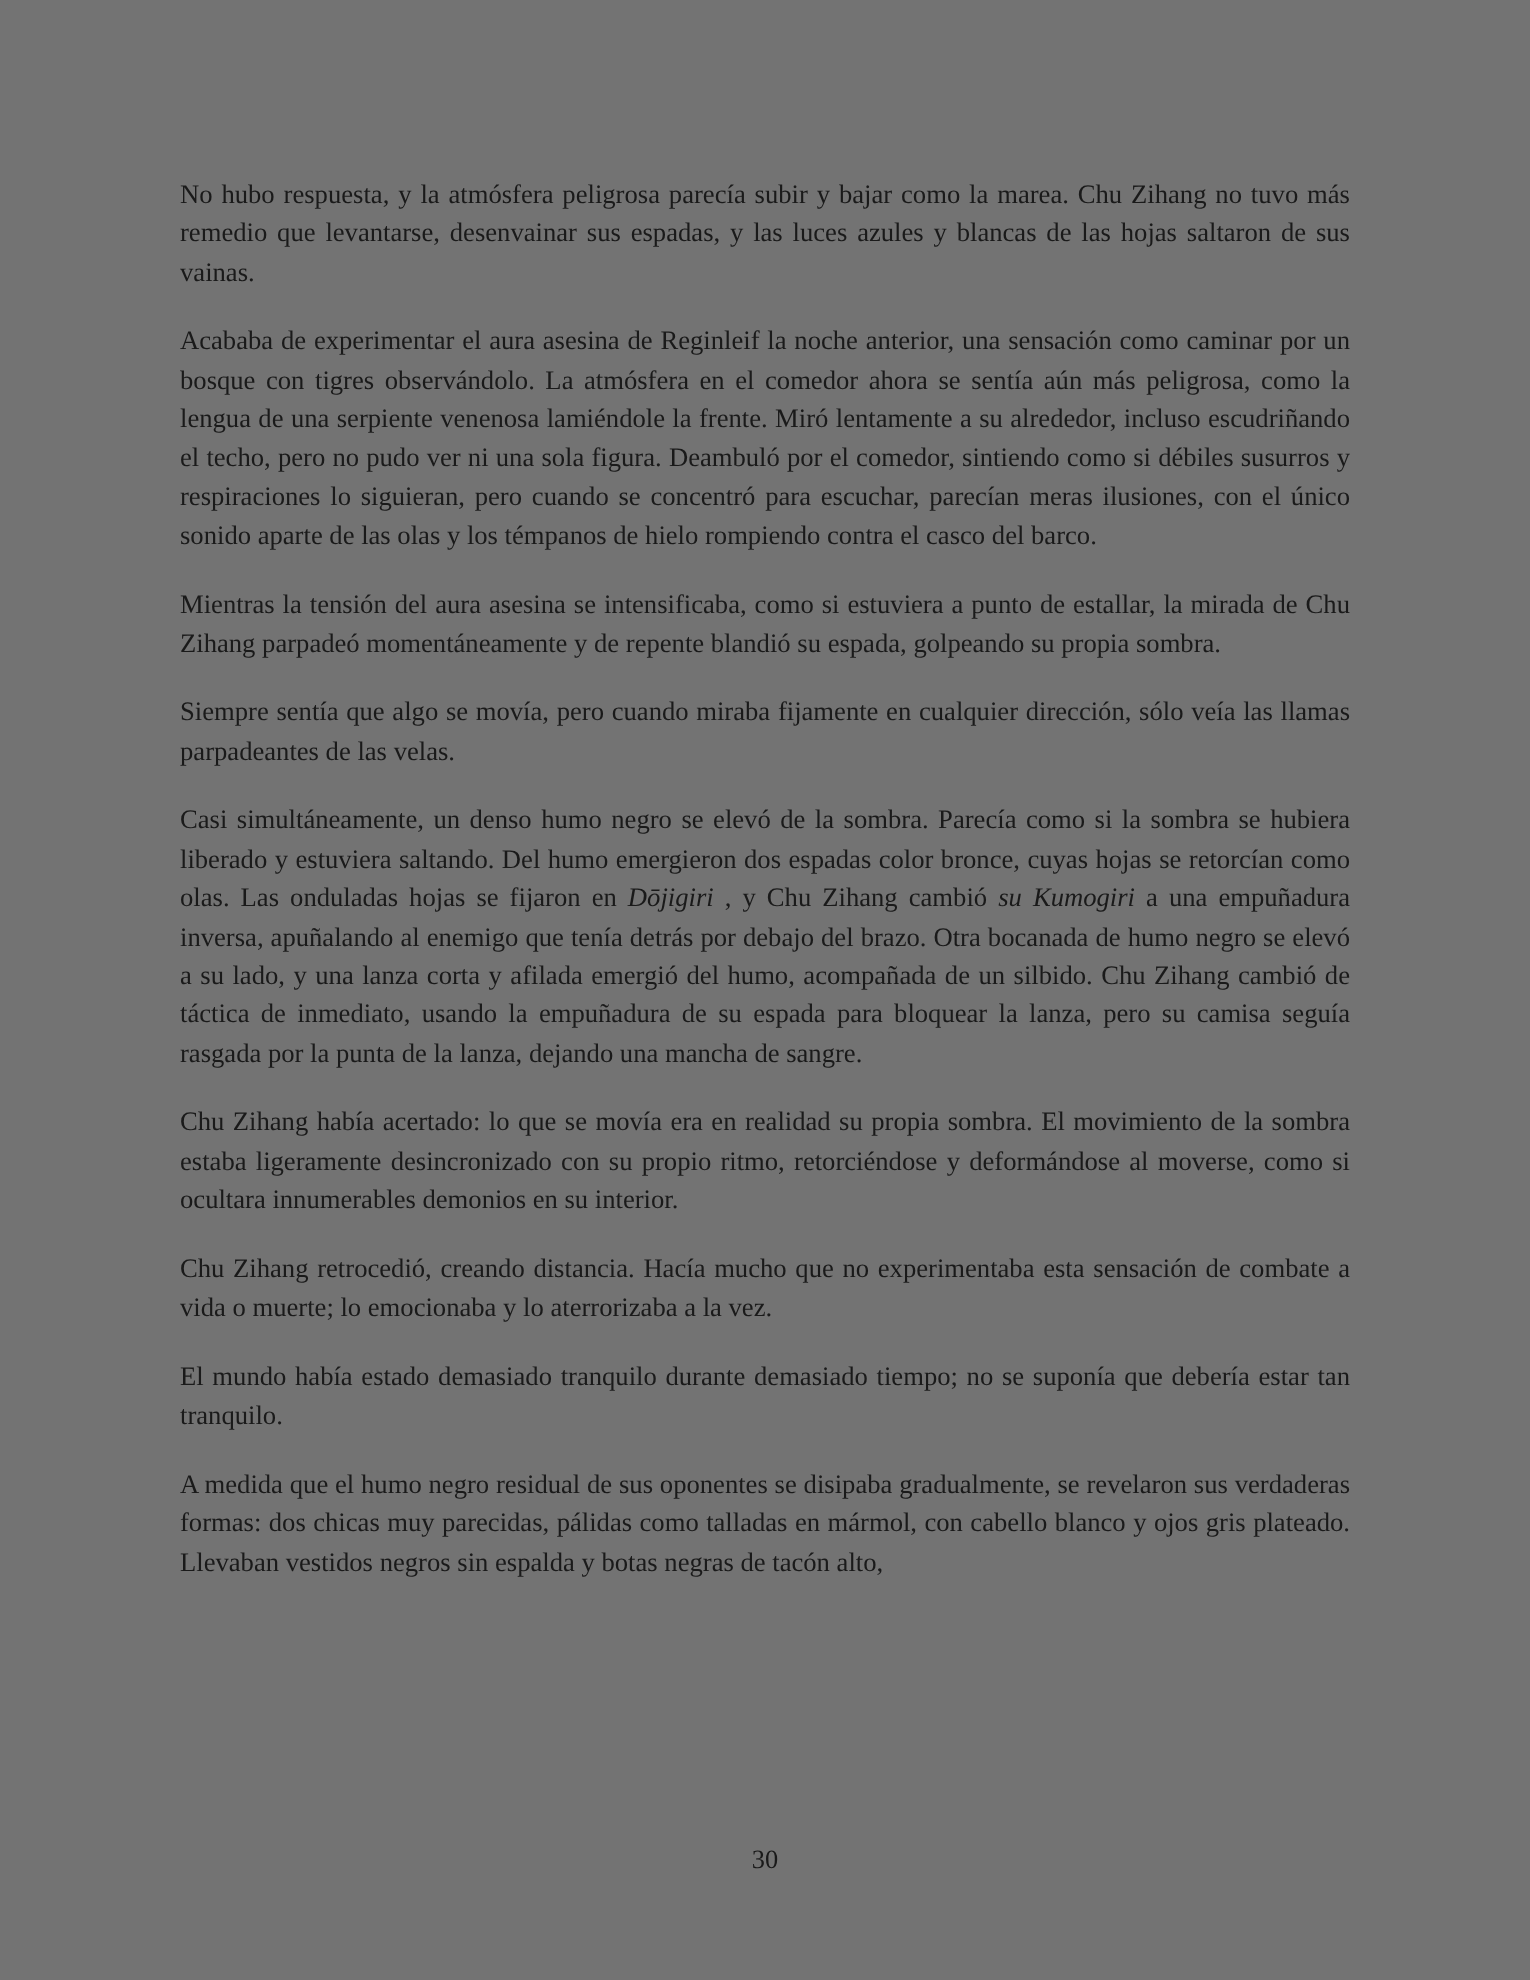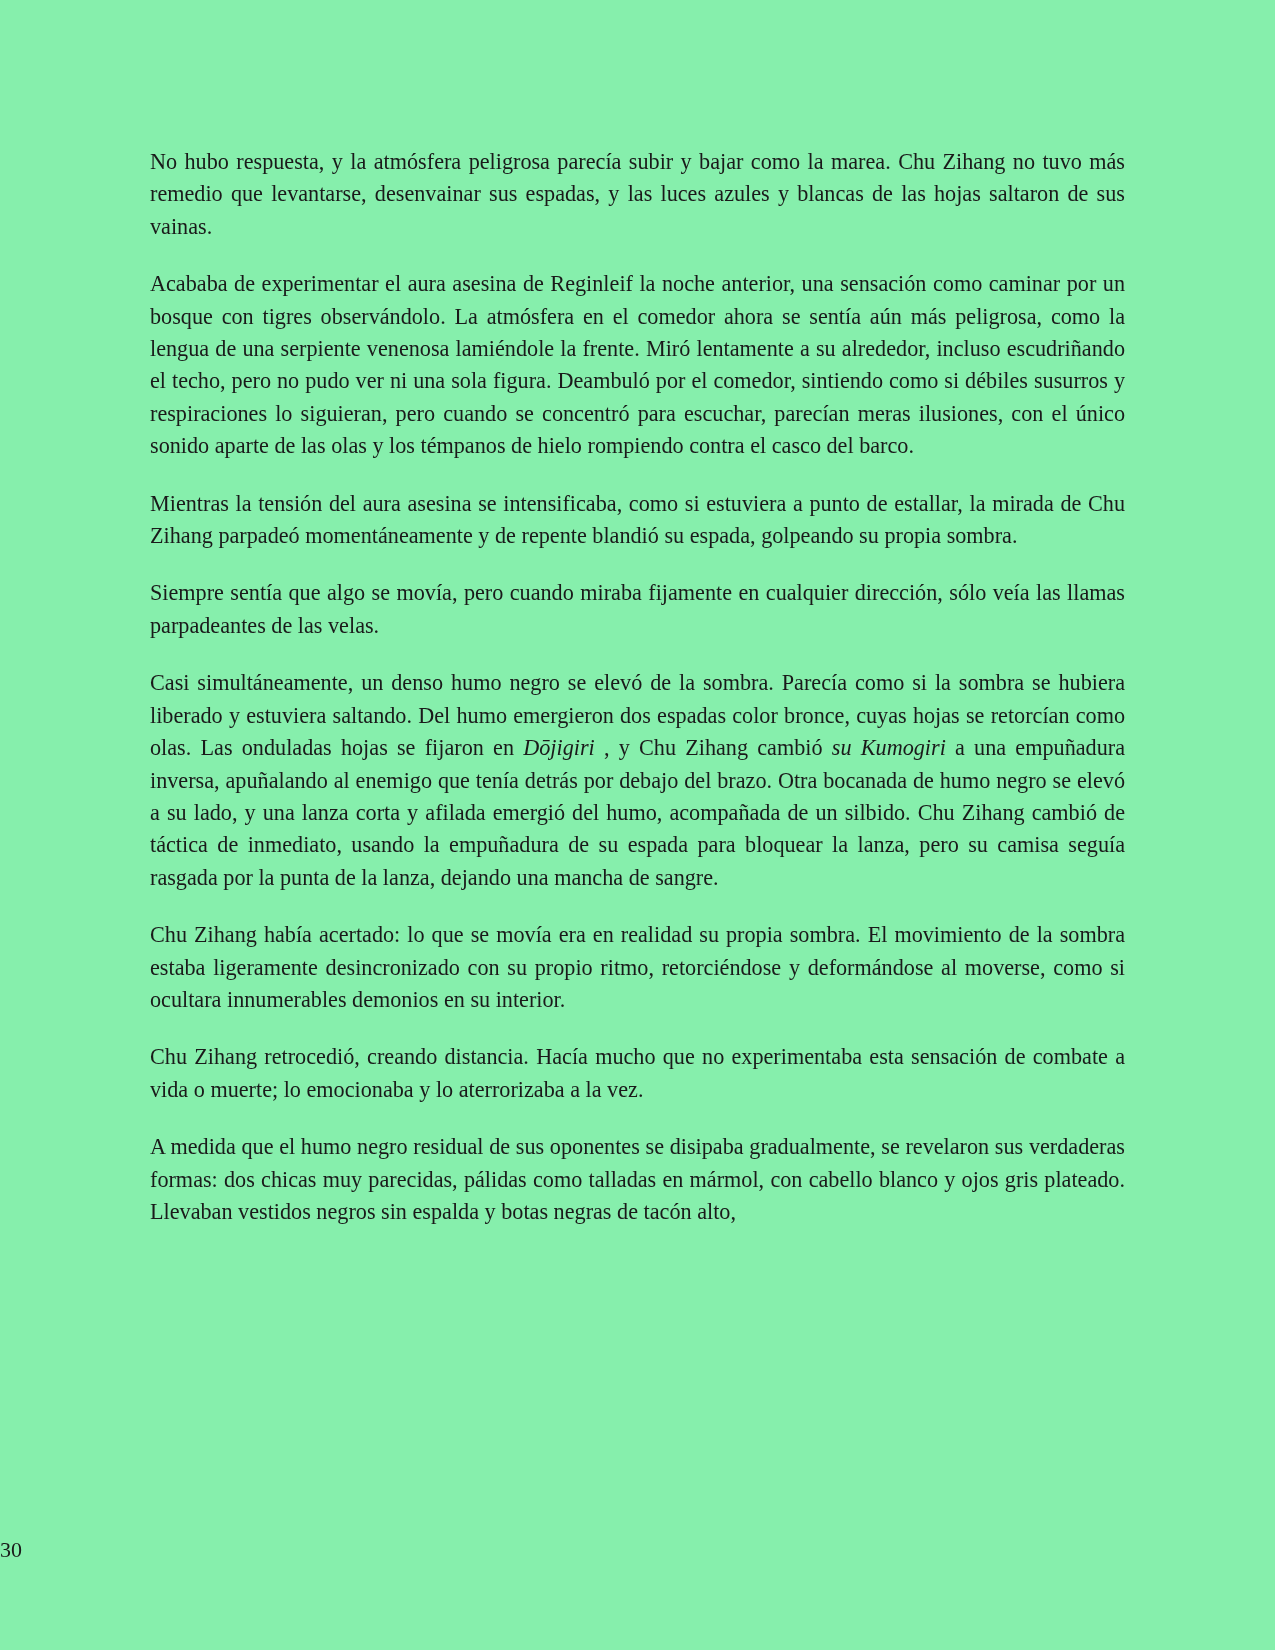--- a/index.html
+++ b/index.html
@@ -1,45 +1,46 @@
 <!DOCTYPE html>
 <html><head>
 <meta charset="utf-8">
 <style>
   html, body { margin: 0; padding: 0; background: #ffffff; }
   body { width: 1275px; height: 1650px; position: relative; overflow: hidden; }
   .page {
     position: absolute; left: 0; top: 0; width: 1275px; height: 1650px;
-    background: #86efac; color: #1a1a1a;
+    background: #737373; color: #1a1a1a;
     font-family: "Liberation Serif", "DejaVu Serif", serif;
   }
   .body-text {
     position: absolute; left: 150px; top: 146px; width: 975px;
   }
   .para {
     margin: 0 0 25px 0;
     font-size: 22.2px;
     line-height: 32.4px;
     text-align: justify;
     text-justify: inter-word;
   }
   .para em { }
   .page-number {
     position: absolute; left: 0; width: 1275px; top: 1537px;
-    text-align: left; font-size: 22px; line-height: 26px;
+    text-align: center; font-size: 22px; line-height: 26px;
   }
 </style>
 </head>
 <body>
 
 <div class="page">
   <div class="body-text">
     <p class="para"><span>No hubo respuesta, y la atmósfera peligrosa parecía subir y bajar como la marea. Chu Zihang no tuvo más remedio que levantarse, desenvainar sus espadas, y las luces azules y blancas de las hojas saltaron de sus vainas.</span></p>
     <p class="para"><span>Acababa de experimentar el aura asesina de Reginleif la noche anterior, una sensación como caminar por un bosque con tigres observándolo. La atmósfera en el comedor ahora se sentía aún más peligrosa, como la lengua de una serpiente venenosa lamiéndole la frente. Miró lentamente a su alrededor, incluso escudriñando el techo, pero no pudo ver ni una sola figura. Deambuló por el comedor, sintiendo como si débiles susurros y respiraciones lo siguieran, pero cuando se concentró para escuchar, parecían meras ilusiones, con el único sonido aparte de las olas y los témpanos de hielo rompiendo contra el casco del barco.</span></p>
     <p class="para"><span>Mientras la tensión del aura asesina se intensificaba, como si estuviera a punto de estallar, la mirada de Chu Zihang parpadeó momentáneamente y de repente blandió su espada, golpeando su propia sombra.</span></p>
     <p class="para"><span>Siempre sentía que algo se movía, pero cuando miraba fijamente en cualquier dirección, sólo veía las llamas parpadeantes de las velas.</span></p>
     <p class="para"><span>Casi simultáneamente, un denso humo negro se elevó de la sombra. Parecía como si la sombra se hubiera liberado y estuviera saltando. Del humo emergieron dos espadas color bronce, cuyas hojas se retorcían como olas. Las onduladas hojas se fijaron en </span><em>Dōjigiri</em><span> , y Chu Zihang cambió </span><em>su Kumogiri</em><span> a una empuñadura inversa, apuñalando al enemigo que tenía detrás por debajo del brazo. Otra bocanada de humo negro se elevó a su lado, y una lanza corta y afilada emergió del humo, acompañada de un silbido. Chu Zihang cambió de táctica de inmediato, usando la empuñadura de su espada para bloquear la lanza, pero su camisa seguía rasgada por la punta de la lanza, dejando una mancha de sangre.</span></p>
     <p class="para"><span>Chu Zihang había acertado: lo que se movía era en realidad su propia sombra. El movimiento de la sombra estaba ligeramente desincronizado con su propio ritmo, retorciéndose y deformándose al moverse, como si ocultara innumerables demonios en su interior.</span></p>
     <p class="para"><span>Chu Zihang retrocedió, creando distancia. Hacía mucho que no experimentaba esta sensación de combate a vida o muerte; lo emocionaba y lo aterrorizaba a la vez.</span></p>
+    <p class="para"><span>El mundo había estado demasiado tranquilo durante demasiado tiempo; no se suponía que debería estar tan tranquilo.</span></p>
     <p class="para"><span>A medida que el humo negro residual de sus oponentes se disipaba gradualmente, se revelaron sus verdaderas formas: dos chicas muy parecidas, pálidas como talladas en mármol, con cabello blanco y ojos gris plateado. Llevaban vestidos negros sin espalda y botas negras de tacón alto,</span></p>
   </div>
   <div class="page-number">30</div>
 </div>
 
 </body></html>

